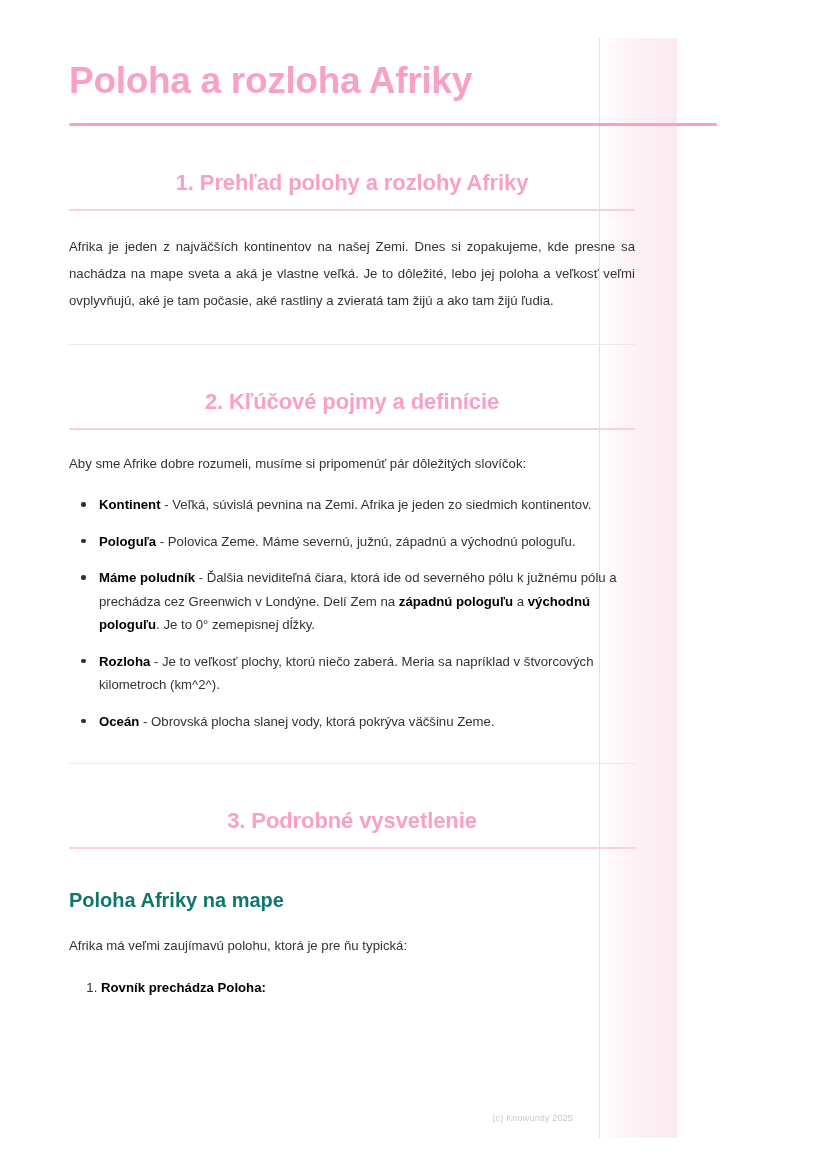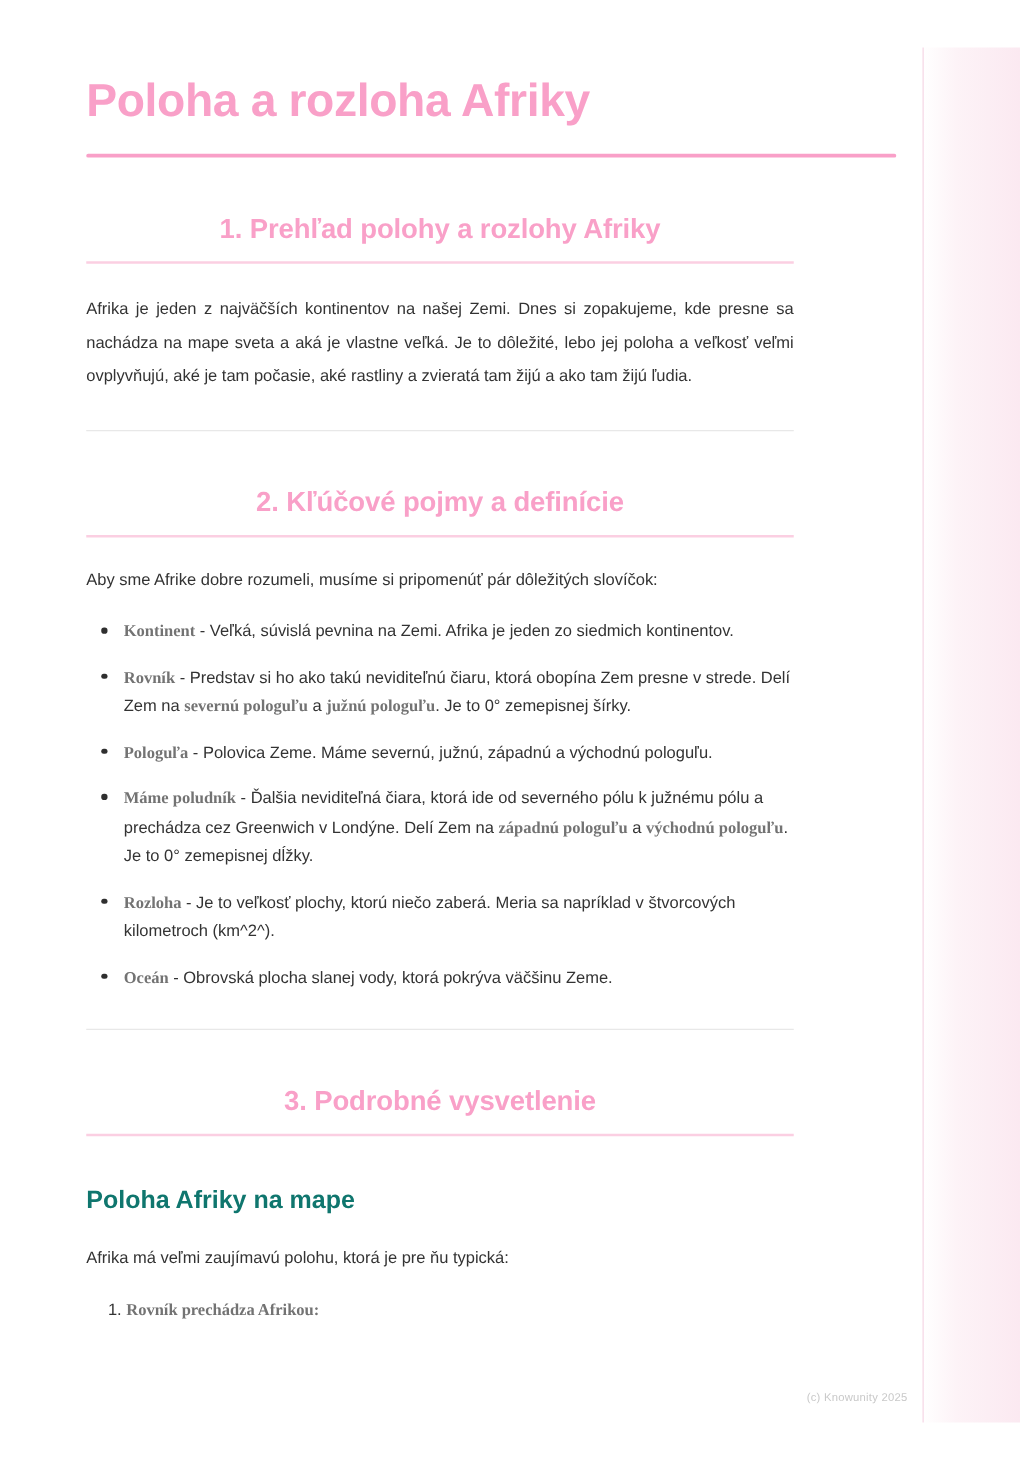--- a/index.html
+++ b/index.html
@@ -10,21 +10,21 @@
     width: 828px;
     height: 1171px;
     background: #ffffff;
     font-family: "Liberation Sans", sans-serif;
     color: #2f2f2f;
     overflow: hidden;
     position: relative;
   }
   .page {
     position: relative;
-    width: 816px;
+    width: 677px;
     height: 1171px;
     background: #ffffff;
     box-sizing: border-box;
   }
   
   .edge-band {
     position: absolute;
     top: 38px;
     right: 0;
     width: 78px;
@@ -133,25 +133,25 @@
   ol.numbered {
     margin: 18px 0 0 0;
     padding-left: 32px;
   }
   ol.numbered > li {
     font-size: 13.2px;
     line-height: 1.78;
     color: #333333;
     margin-bottom: 10px;
   }
-  b, strong { font-weight: bold; color: #737373; font-family: Liberation Serif, serif; }
+  b, strong { font-weight: bold; color: #000000; }
 
   .footer-credit {
     position: absolute;
-    right: 90px;
+    right: 104px;
     bottom: 48px;
     font-size: 9px;
     color: #c9c9c9;
     letter-spacing: 0.2px;
   }
 </style>
 </head>
 <body>
 
 <div class="page">
@@ -172,23 +172,20 @@
 
     <h2 class="section-title">2. Kľúčové pojmy a definície</h2>
     <div class="section-rule"></div>
     <p class="lead">Aby sme Afrike dobre rozumeli, musíme si pripomenúť pár dôležitých slovíčok:</p>
 
     <ul class="bullets">
       <li>
         <b>Kontinent</b><span> - Veľká, súvislá pevnina na Zemi. Afrika je jeden zo siedmich kontinentov.</span>
       </li>
       <li>
-        <b>Rovník</b><span> - Predstav si ho ako takú neviditeľnú čiaru, ktorá obopína Zem presne v strede. Delí Zem na <b>severnú pologuľu</b> a <b>južnú pologuľu</b>. Je to 0° zemepisnej šírky.</span>
-      </li>
-      <li>
         <b>Pologuľa</b><span> - Polovica Zeme. Máme severnú, južnú, západnú a východnú pologuľu.</span>
       </li>
       <li>
         <b>Máme poludník</b><span> - Ďalšia neviditeľná čiara, ktorá ide od severného pólu k južnému pólu a prechádza cez Greenwich v Londýne. Delí Zem na <b>západnú pologuľu</b> a <b>východnú pologuľu</b>. Je to 0° zemepisnej dĺžky.</span>
       </li>
       <li>
         <b>Rozloha</b><span> - Je to veľkosť plochy, ktorú niečo zaberá. Meria sa napríklad v štvorcových kilometroch (km^2^).</span>
       </li>
       <li>
         <b>Oceán</b><span> - Obrovská plocha slanej vody, ktorá pokrýva väčšinu Zeme.</span>
@@ -197,21 +194,21 @@
 
     <hr class="divider">
 
     <h2 class="section-title">3. Podrobné vysvetlenie</h2>
     <div class="section-rule"></div>
     <h3 class="subsection-title">Poloha Afriky na mape</h3>
     <p class="lead">Afrika má veľmi zaujímavú polohu, ktorá je pre ňu typická:</p>
 
     <ol class="numbered">
       <li>
-        <b>Rovník prechádza Afrikou:</b>
+        <b>Rovník prechádza Poloha:</b>
       </li>
     </ol>
 
   </div>
 
   <div class="footer-credit">(c) Knowunity 2025</div>
 
 </div>
 
 </body></html>

